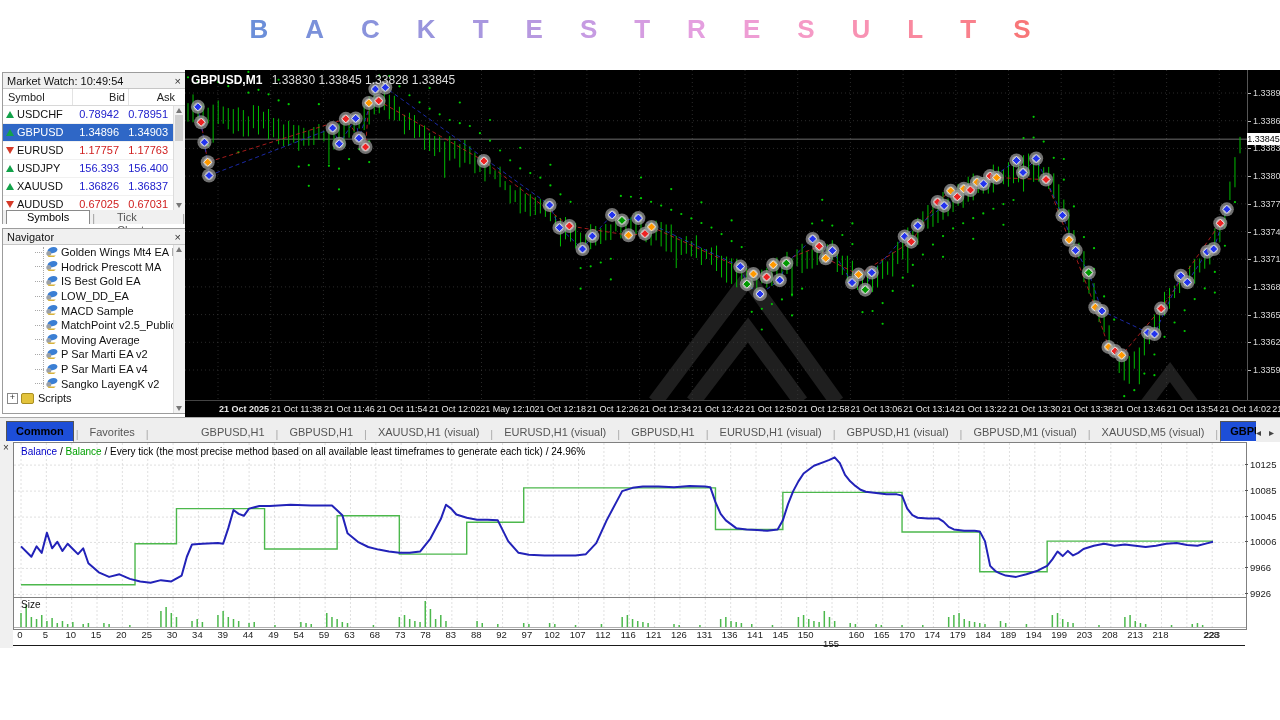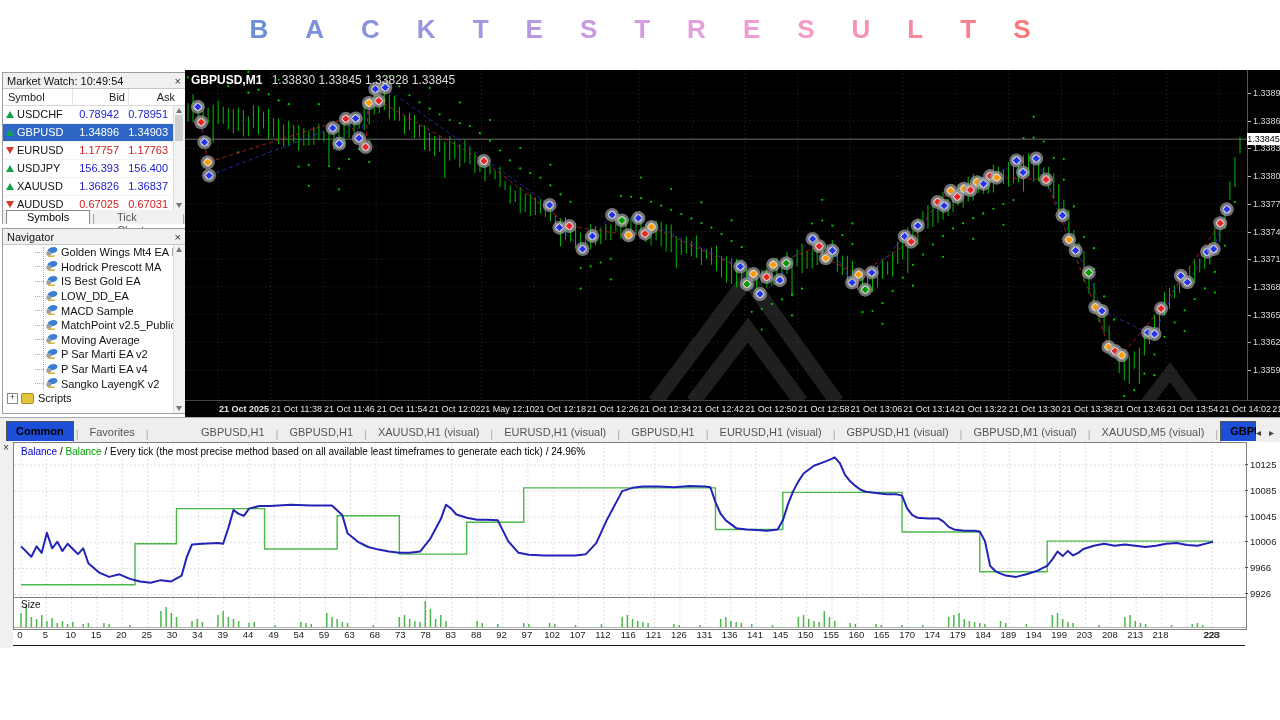--- a/index.html
+++ b/index.html
@@ -1263,21 +1263,21 @@
 <div class="tx-lbl abs" style="left: 564.59px;">107</div>
 <div class="tx-lbl abs" style="left: 589.935px;">112</div>
 <div class="tx-lbl abs" style="left: 615.28px;">116</div>
 <div class="tx-lbl abs" style="left: 640.625px;">121</div>
 <div class="tx-lbl abs" style="left: 665.97px;">126</div>
 <div class="tx-lbl abs" style="left: 691.315px;">131</div>
 <div class="tx-lbl abs" style="left: 716.66px;">136</div>
 <div class="tx-lbl abs" style="left: 742.005px;">141</div>
 <div class="tx-lbl abs" style="left: 767.35px;">145</div>
 <div class="tx-lbl abs" style="left: 792.695px;">150</div>
-<div class="tx-lbl abs" style="left: 818.04px;">155</div>
+<div class="tx-lbl abs" style="left: 818.04px; margin-top: 9px;">155</div>
 <div class="tx-lbl abs" style="left: 843.385px;">160</div>
 <div class="tx-lbl abs" style="left: 868.73px;">165</div>
 <div class="tx-lbl abs" style="left: 894.075px;">170</div>
 <div class="tx-lbl abs" style="left: 919.42px;">174</div>
 <div class="tx-lbl abs" style="left: 944.765px;">179</div>
 <div class="tx-lbl abs" style="left: 970.11px;">184</div>
 <div class="tx-lbl abs" style="left: 995.455px;">189</div>
 <div class="tx-lbl abs" style="left: 1020.8px;">194</div>
 <div class="tx-lbl abs" style="left: 1046.14px;">199</div>
 <div class="tx-lbl abs" style="left: 1071.49px;">203</div>

